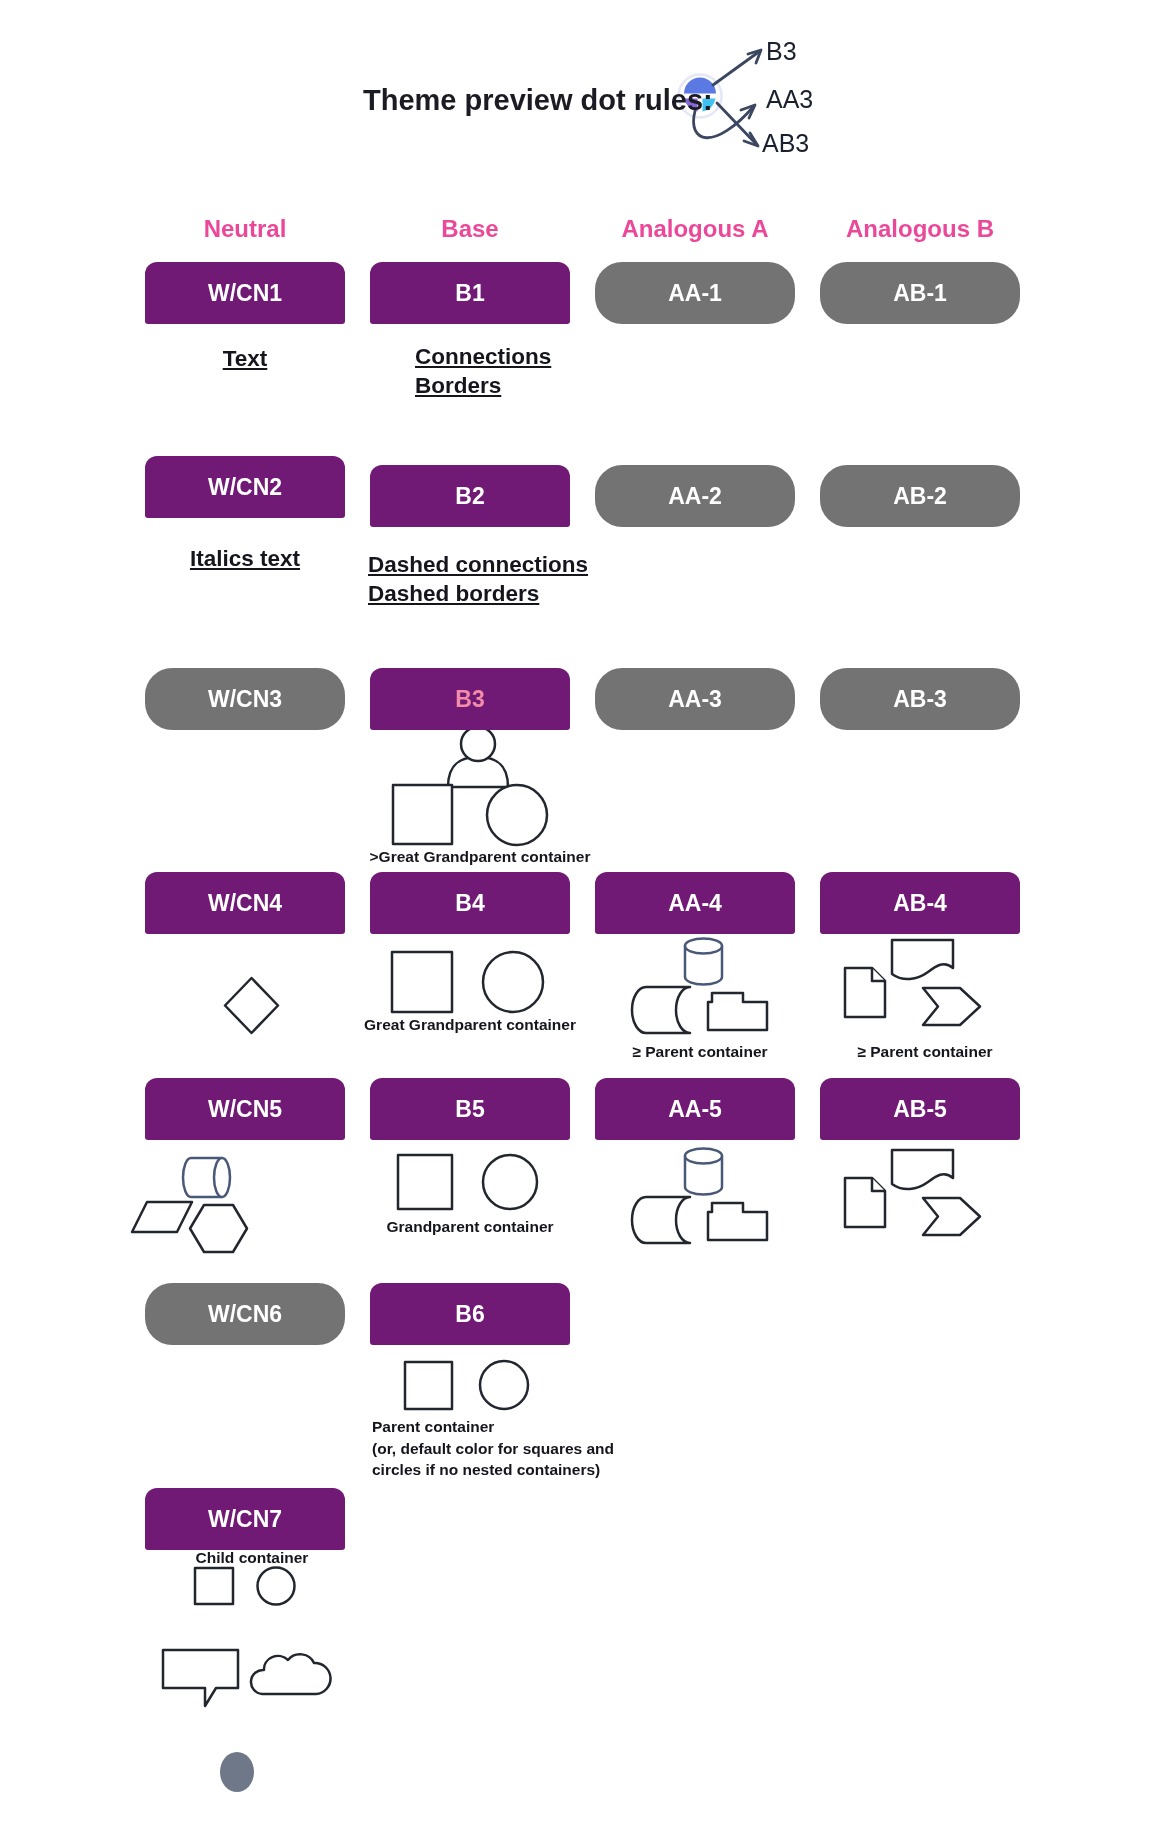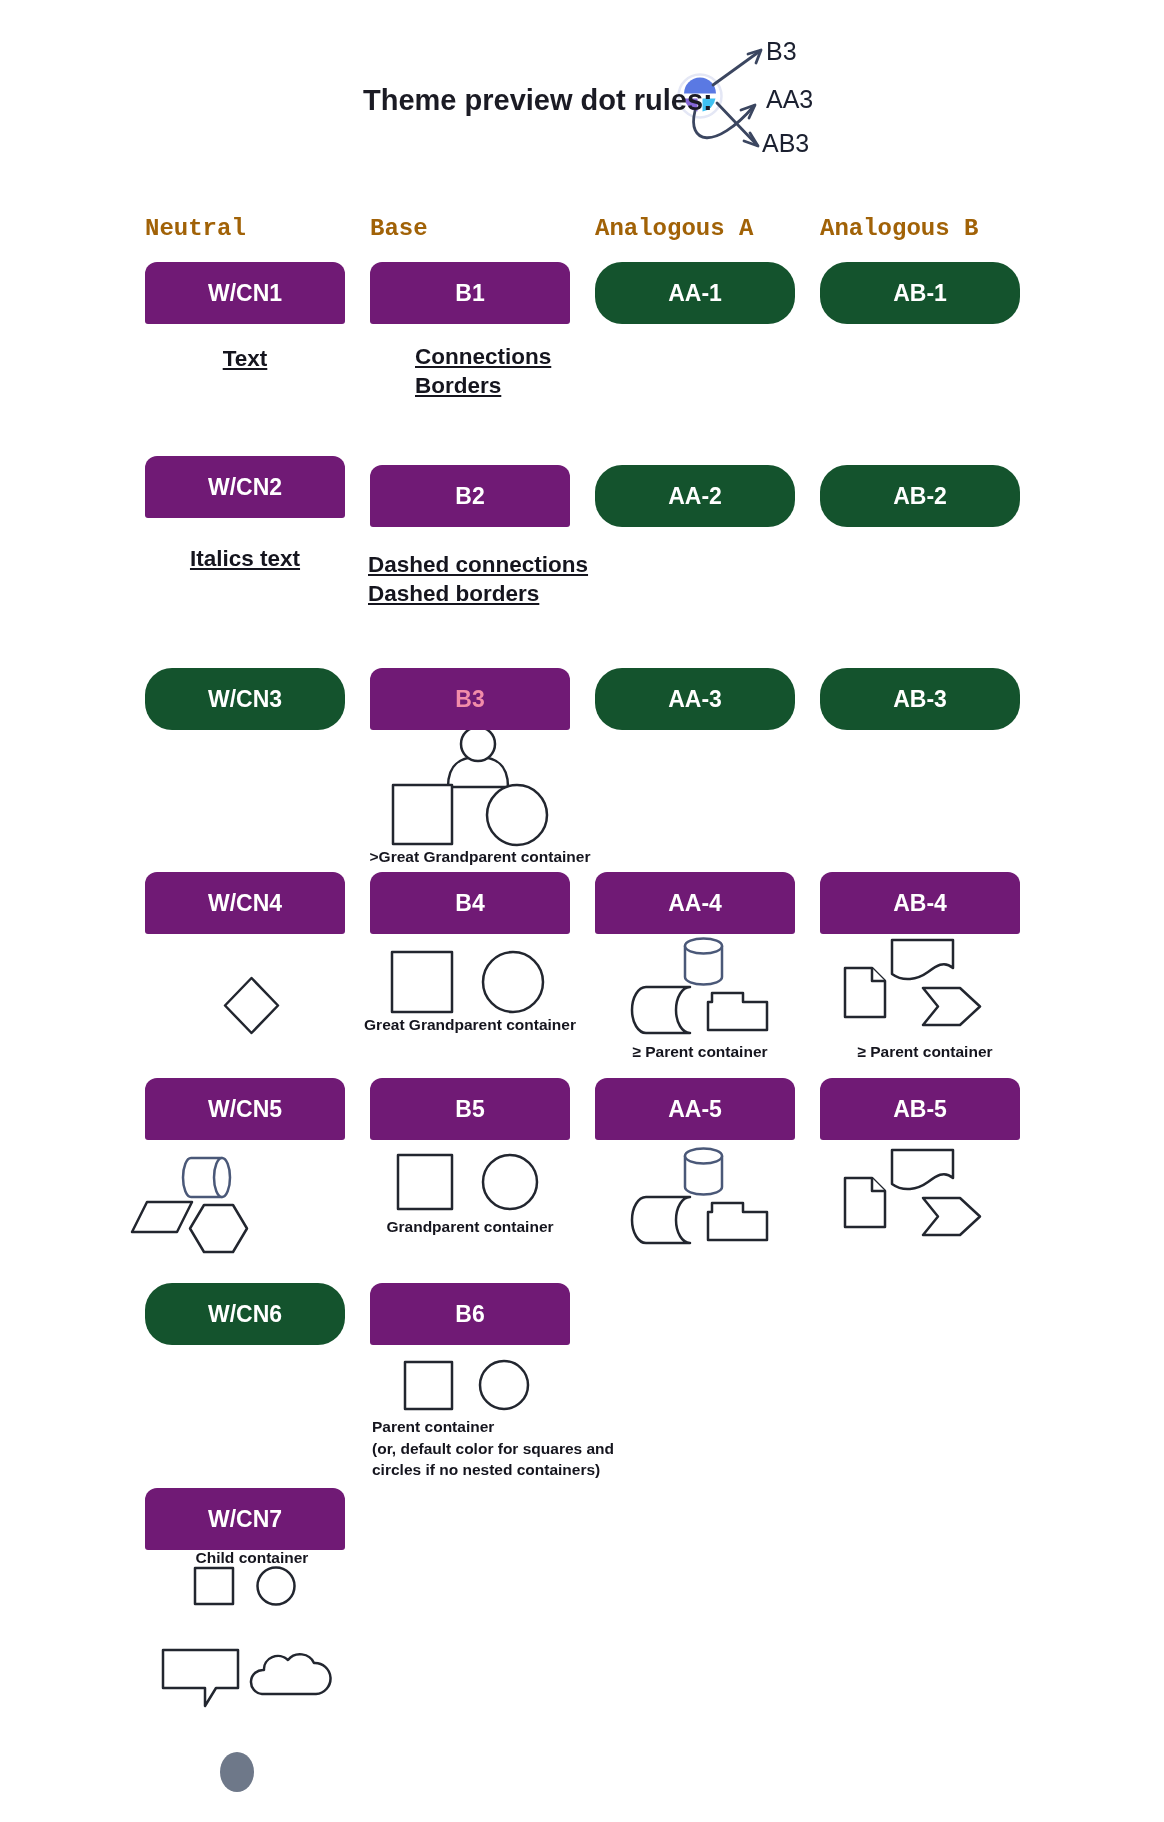--- a/index.html
+++ b/index.html
@@ -1,24 +1,24 @@
 <!DOCTYPE html>
 <html><head>
 <meta charset="utf-8">
 <style>
   html,body{margin:0;padding:0;background:#fff;}
   .page{position:relative;width:1164px;height:1822px;background:#ffffff;
         font-family:"Liberation Sans","DejaVu Sans",sans-serif;overflow:hidden;}
   .title{position:absolute;left:363px;top:84px;font-size:29px;font-weight:700;color:#1b1b24;}
   .dotlbl{position:absolute;font-size:25px;font-weight:400;color:#1b2030;}
-  .hdr{position:absolute;top:215px;width:200px;text-align:left;
-       font-size:24px;font-weight:bold;color:#a16207;font-family:Liberation Mono, monospace;}
+  .hdr{position:absolute;top:215px;width:200px;text-align:center;
+       font-size:24px;font-weight:bold;color:#ec4899;}
   .swatch{position:absolute;width:200px;height:62px;border-radius:12px 12px 3px 3px;}
   .swatch[data-variant="dark"]{background:#701a75;}
-  .swatch[data-variant="gray"]{background:#14532d;border-radius:27px;}
+  .swatch[data-variant="gray"]{background:#737373;border-radius:27px;}
   .slbl{display:block;width:100%;height:62px;line-height:62px;text-align:center;
         font-size:23px;font-weight:bold;color:#ffffff;}
   .ann{position:absolute;font-size:22.5px;font-weight:bold;color:#15151E;text-decoration:underline;}
   .ctr{text-align:center;width:200px;}
   .sm{position:absolute;font-size:15.5px;font-weight:bold;color:#15151E;}
   .smc{text-align:center;}
   .legend-text{position:absolute;left:262px;top:1757px;font-size:22px;font-weight:bold;color:#15151E;}
   svg.overlay{position:absolute;left:0;top:0;pointer-events:none;}
   .s{fill:#ffffff;stroke:#22262F;stroke-width:2.5;stroke-linejoin:round;}
   .sb{fill:#ffffff;stroke:#4A5878;stroke-width:2.5;stroke-linejoin:round;}

